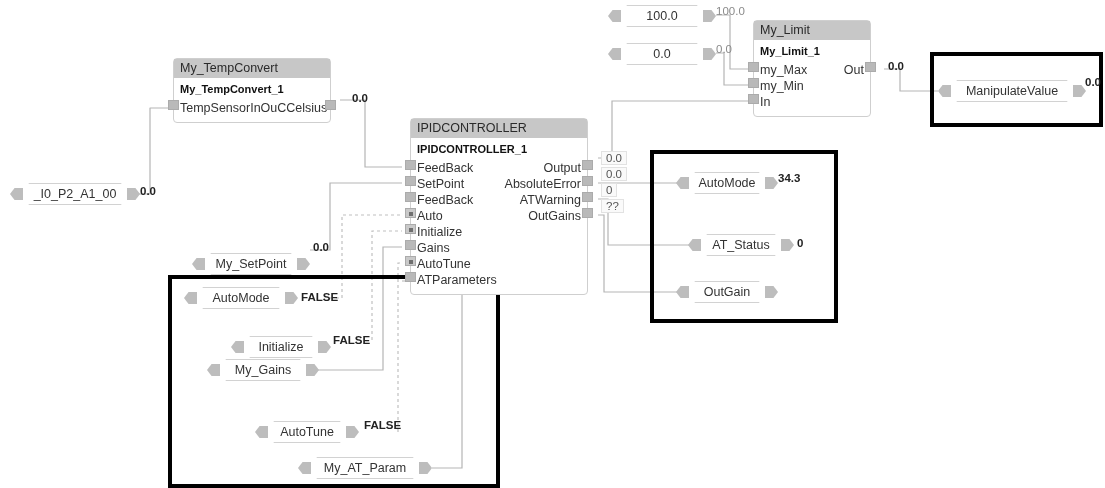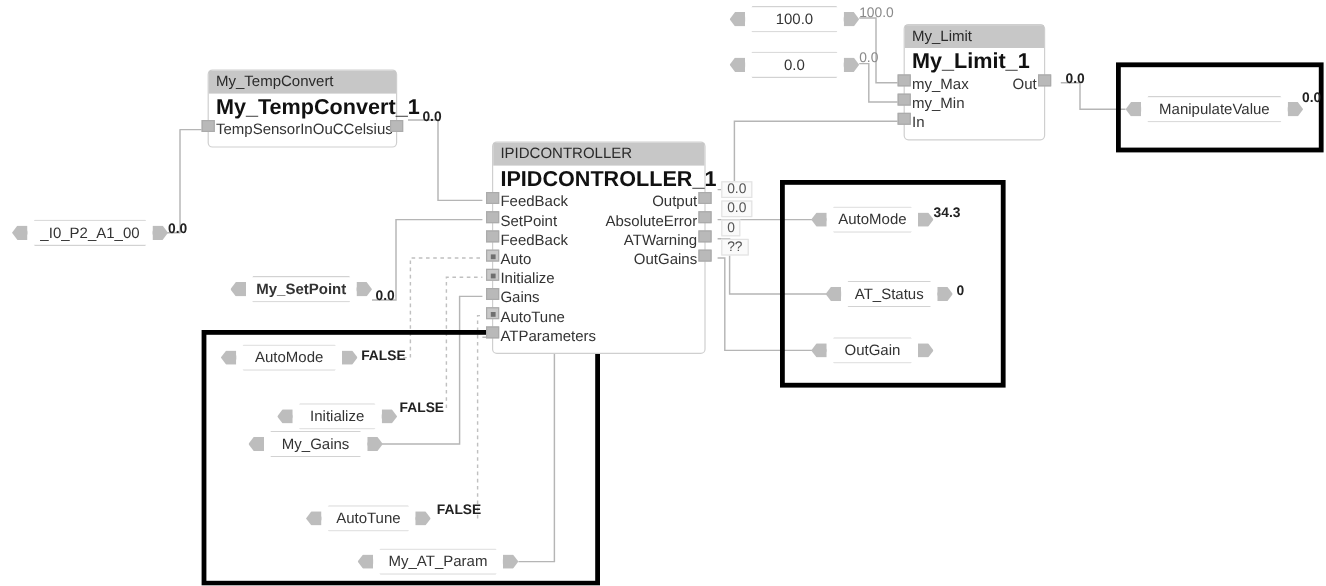--- a/index.html
+++ b/index.html
@@ -25,21 +25,21 @@
   }
   .fb-header{
     background:#c7c7c7;
     color:#2a2a2a;
     font-size:12.5px;
     padding:2px 22px 3px 6px;
     line-height:14px;
     white-space:nowrap;
   }
   .fb-inst{
-    font-size:18px;
+    font-size:11px;
     font-weight:bold;
     color:#111;
     padding:4px 6px 2px 6px;
     line-height:15px;
     white-space:nowrap;
   }
   .fb-body{position:relative;padding:1px 6px 6px 6px;}
   .prow{
     position:relative;
     height:16px;
@@ -256,21 +256,21 @@
 
   <div class="var" style="left:22px;top:183px;">
     <div class="var-shape" style="width:106px;">
       <span>_I0_P2_A1_00</span>
     </div>
     <span class="conn l"></span>
     <span class="conn r"></span>
   </div>
   <div class="val bold" style="left:140px;top:185px;">0.0</div>
 
-  <div class="var" style="left:204px;top:230px;font-weight:bold;">
+  <div class="var" style="left:204px;top:253px;">
     <div class="var-shape" style="width:94px;">
       <span>My_SetPoint</span>
     </div>
     <span class="conn l"></span>
     <span class="conn r"></span>
   </div>
   <div class="val bold" style="left:313px;top:241px;">0.0</div>
 
   <div class="var" style="left:620px;top:5px;">
     <div class="var-shape" style="width:84px;">

